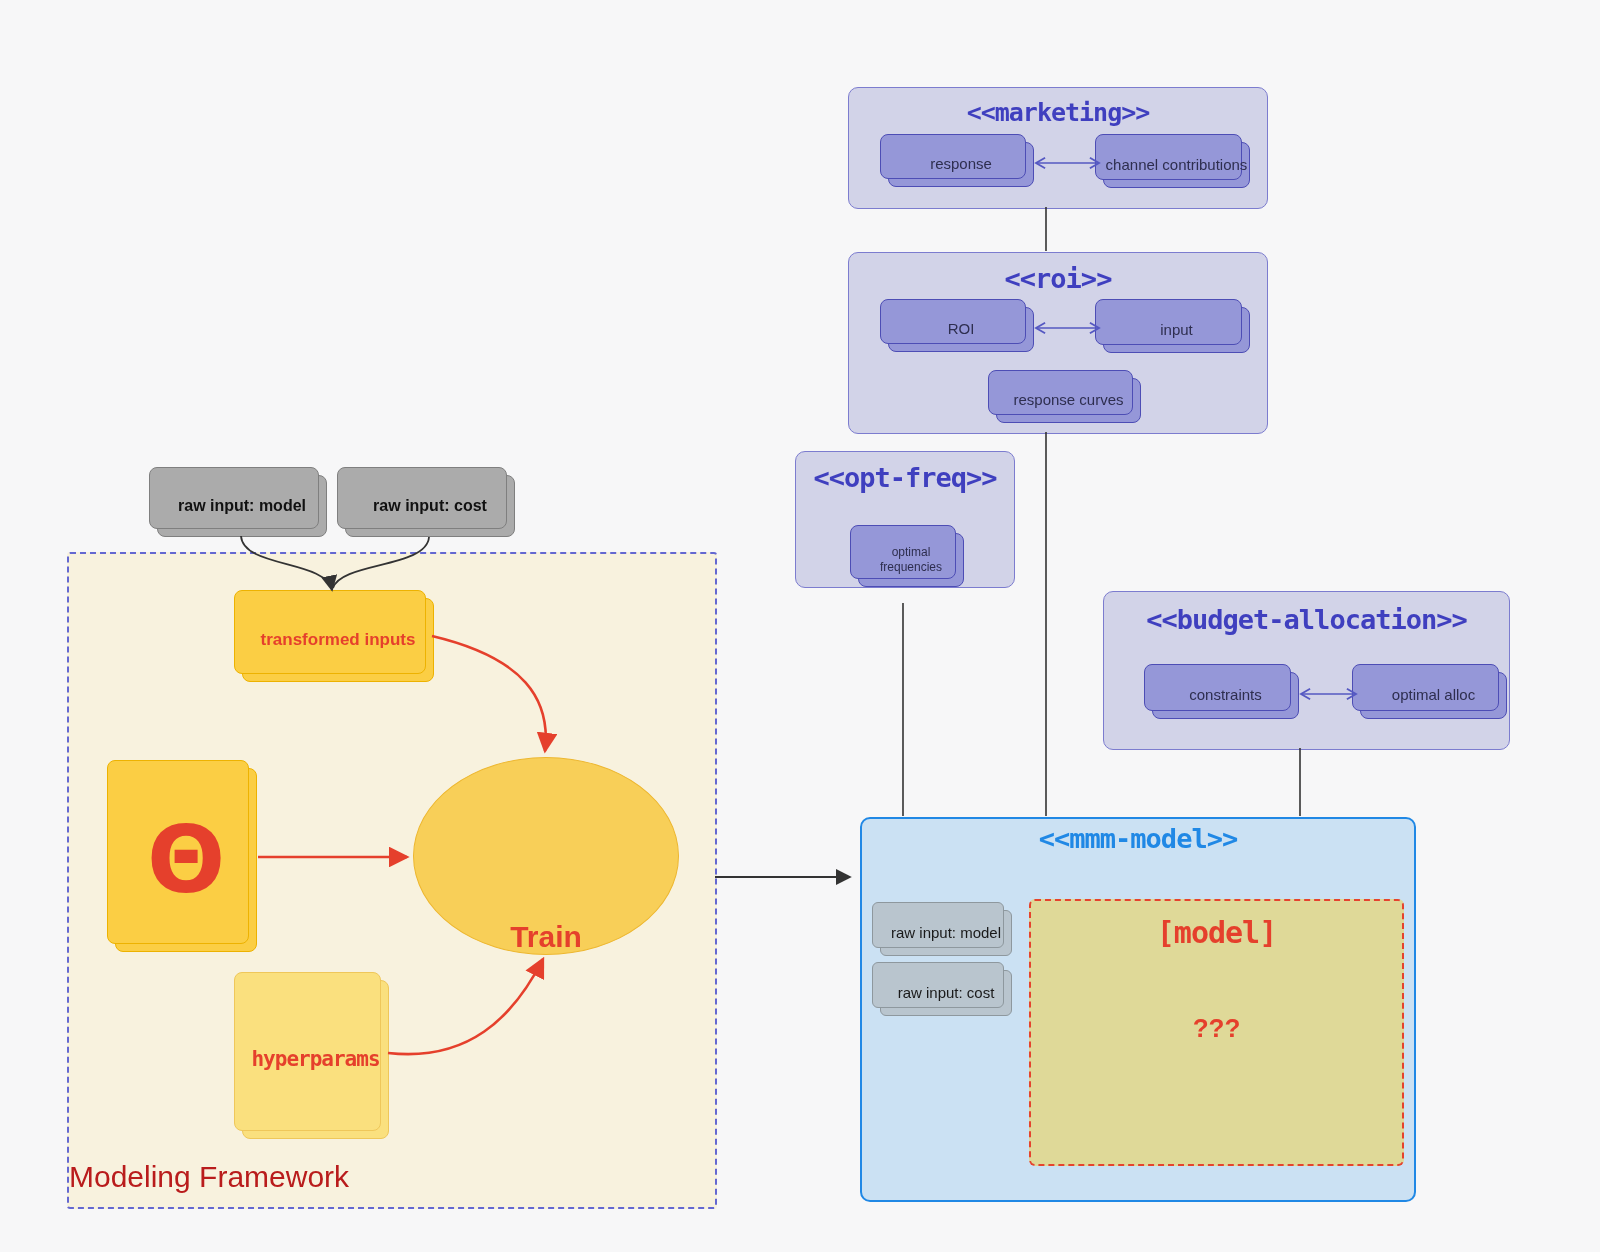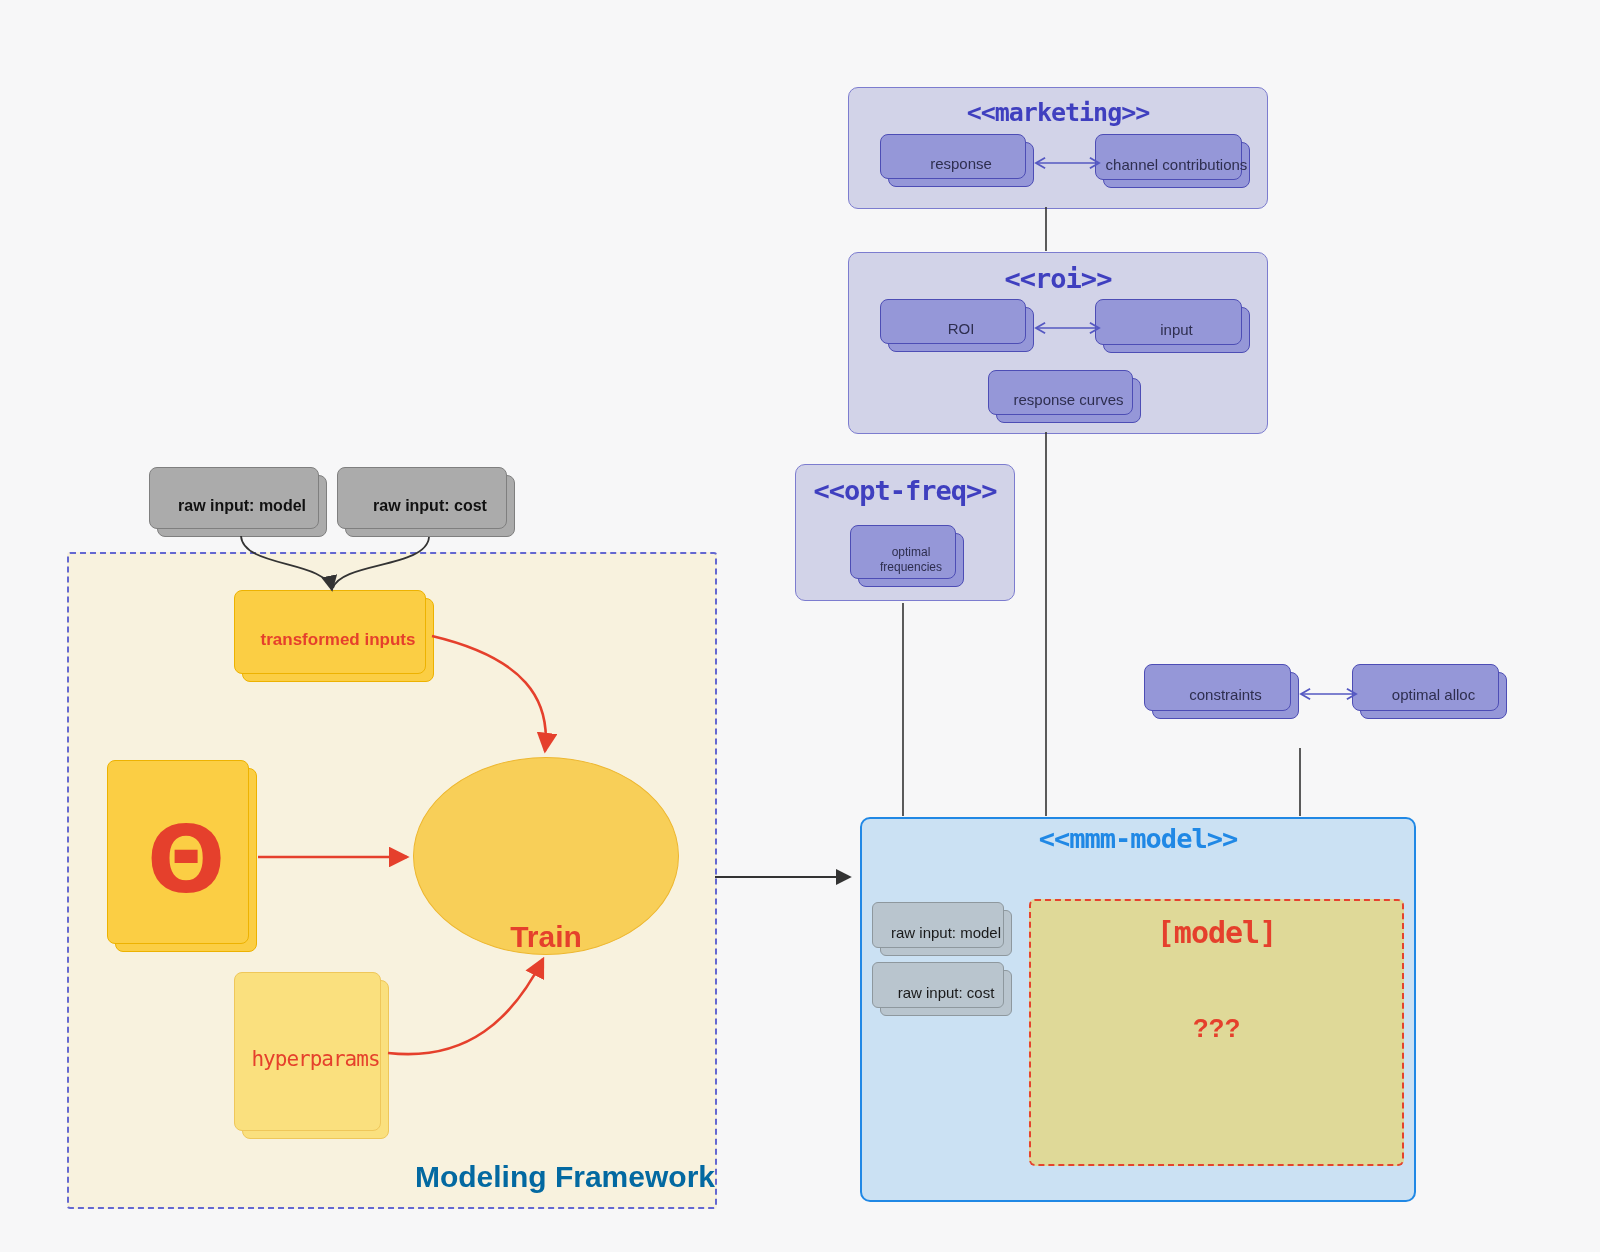--- a/index.html
+++ b/index.html
@@ -14,26 +14,26 @@
           text-align:center;letter-spacing:-1px;}
 
   .card{position:absolute;z-index:1;display:flex;align-items:center;justify-content:center;
         text-align:center;border-radius:8px;border:1.5px solid;line-height:1.25;}
   .card::before{content:'';position:absolute;top:-9px;left:-9px;width:100%;height:100%;
         border:inherit;background:inherit;border-radius:inherit;z-index:-1;}
   .purple{background:#9597D8;border-color:#4D4DB5;color:#2E2E4F;font-size:15px;}
   .gray{background:#ABABAB;border-color:#7F7F7F;color:#111;font-weight:bold;font-size:16px;}
   .bluegray{background:#B9C5CE;border-color:#8E989E;color:#1A1A1A;font-size:15px;border-radius:6px;}
   .yellow{background:#FBCE44;border-color:#EDB200;color:#E5402C;font-weight:bold;}
-  .lightyellow{background:#FAE07E;border-color:#EFC75A;color:#E5402C;font-weight:normal;}
+  .lightyellow{background:#FAE07E;border-color:#EFC75A;color:#E5402C;font-weight:bold;}
 
   .mmm{background:#CBE1F3;border:2px solid #2088E5;border-radius:10px;}
   .mmm-title{color:#2088E5;}
   .framework{background:#F8F2DE;border:2px dashed #6468D1;border-radius:3px;}
-  .fw-label{position:absolute;width:100%;text-align:right;font-size:30px;font-weight:bold;color:#0369a1;}
+  .fw-label{position:absolute;width:100%;text-align:left;font-size:30px;font-weight:normal;color:#b91c1c;}
   .model-dashed{position:absolute;background:#DFD998;border:2.5px dashed #E5432E;border-radius:6px;}
   .model-label{position:absolute;top:14px;width:100%;text-align:center;font-size:30px;
                font-weight:bold;color:#E5402C;letter-spacing:-1px;}
   .model-q{position:absolute;top:112px;width:100%;text-align:center;font-size:26px;
            font-weight:bold;color:#E5402C;}
   .ellipse{position:absolute;border-radius:50%;background:#F8CF58;border:1.5px solid #EDB730;
            display:flex;align-items:flex-end;justify-content:center;color:#E5402C;
            font-weight:bold;font-size:30px;z-index:1;}
   .connectors{position:absolute;left:0;top:0;width:1600px;height:1252px;z-index:5;pointer-events:none;}
 </style>
@@ -59,27 +59,30 @@
   <div class="card purple" style="left:888px;top:307px;width:144px;height:43px;">
     <span>ROI</span>
   </div>
   <div class="card purple" style="left:1103px;top:307px;width:145px;height:44px;">
     <span>input</span>
   </div>
   <div class="card purple" style="left:996px;top:378px;width:143px;height:43px;">
     <span>response curves</span>
   </div>
 
-  <div class="container" style="left:795px;top:464px;width:218px;height:135px;">
+  <div class="container" style="left:795px;top:451px;width:218px;height:135px;">
     <div class="ctitle" style="padding-top:10px;font-size:27px;">&lt;&lt;opt-freq&gt;&gt;</div>
   </div>
   <div class="card purple" style="left:858px;top:533px;width:104px;height:52px;font-size:12px;">
     <span>optimal frequencies</span>
   </div>
 
+  <div class="container" style="left:1103px;top:591px;width:405px;height:157px;">
+    <div class="ctitle" style="padding-top:12px;font-size:27px;">&lt;&lt;budget-allocation&gt;&gt;</div>
+  </div>
   <div class="card purple" style="left:1152px;top:672px;width:145px;height:45px;">
     <span>constraints</span>
   </div>
   <div class="card purple" style="left:1360px;top:672px;width:145px;height:45px;">
     <span>optimal alloc</span>
   </div>
 
   <div class="framework" style="position:absolute;left:67px;top:552px;width:646px;height:653px;">
     <div class="fw-label" style="top:606px;">Modeling Framework</div>
   </div>

